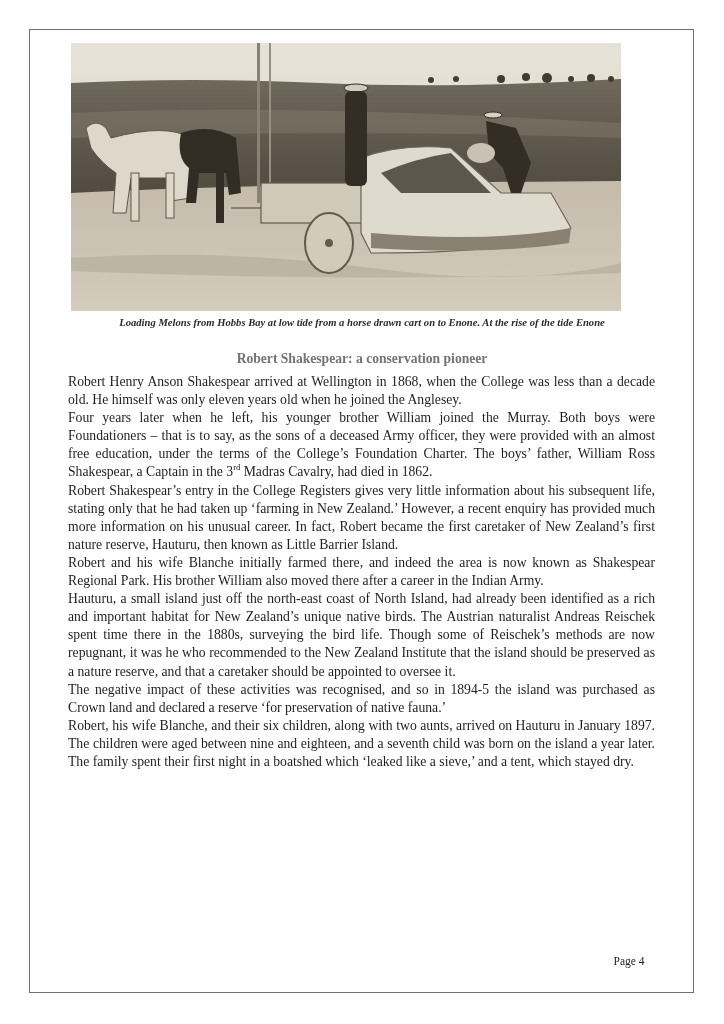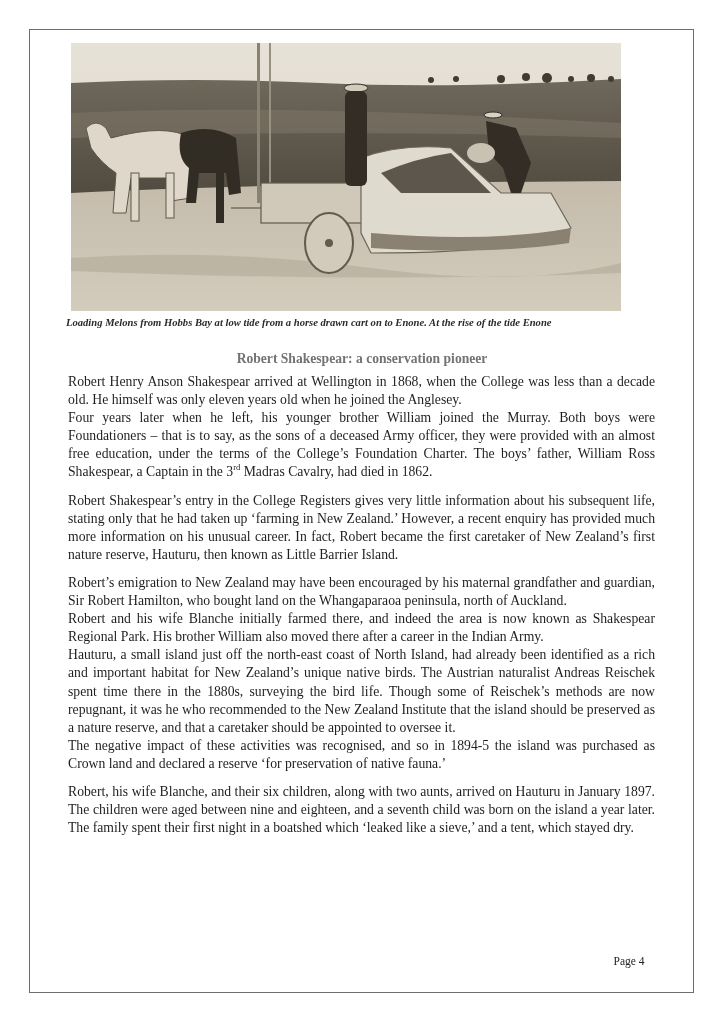--- a/index.html
+++ b/index.html
@@ -9,34 +9,34 @@
     border: 1px solid #6e6e6e; box-sizing: border-box;
   }
   .photo {
     position: absolute; left: 71px; top: 43px; width: 550px; height: 268px;
     overflow: hidden; background: #d8d2c6;
   }
   .photo svg { display: block; width: 100%; height: 100%; }
   .caption {
     position: absolute; left: 66px; top: 316px; width: 592px;
     font-family: "Liberation Serif", serif; font-style: italic; font-weight: bold;
-    font-size: 10.6px; line-height: 14px; color: #2a2a2a;
+    font-size: 10.6px; line-height: 14px; text-align: center; color: #2a2a2a;
   }
   .heading {
     position: absolute; left: 66px; top: 350px; width: 592px;
     font-family: "Liberation Serif", serif; font-weight: bold;
     font-size: 13.6px; line-height: 18px; text-align: center; color: #737373;
   }
   .body {
     position: absolute; left: 68px; top: 373px; width: 587px;
     font-family: "Liberation Serif", serif; font-size: 13.7px; line-height: 18.1px;
     color: #1e1e1e; text-align: justify;
   }
   .body p { margin: 0; font-family: Liberation Serif, serif; }
-  .body p.gap { margin-top: 10px; }
+  .body p.gap { }
   .body sup { font-size: 8.5px; line-height: 0; vertical-align: super; }
   .page-number {
     position: absolute; left: 600px; top: 955px; width: 58px; text-align: center;
     font-family: "Liberation Serif", serif; font-size: 11.5px; color: #222;
   }
 </style>
 </head>
 <body>
 
 <div class="page-frame"></div>
@@ -120,20 +120,19 @@
 <div class="caption">
   <div>Loading Melons from Hobbs Bay at low tide from a horse drawn cart on to Enone. At the rise of the tide Enone</div>
 </div>
 
 <div class="heading">Robert Shakespear: a conservation pioneer</div>
 
 <div class="body">
   <p>Robert Henry Anson Shakespear arrived at Wellington in 1868, when the College was less than a decade old. He himself was only eleven years old when he joined the Anglesey.</p>
   <p><span>Four years later when he left, his younger brother William joined the Murray. Both boys were Foundationers – that is to say, as the sons of a deceased Army officer, they were provided with an almost free education, under the terms of the College’s Foundation Charter. The boys’ father, William Ross Shakespear, a Captain in the 3</span><sup>rd</sup><span> Madras Cavalry, had died in 1862.</span></p>
   <p class="gap">Robert Shakespear’s entry in the College Registers gives very little information about his subsequent life, stating only that he had taken up ‘farming in New Zealand.’ However, a recent enquiry has provided much more information on his unusual career. In fact, Robert became the first caretaker of New Zealand’s first nature reserve, Hauturu, then known as Little Barrier Island.</p>
-  <p class="gap">Robert’s emigration to New Zealand may have been encouraged by his maternal grandfather and guardian, Sir Robert Hamilton, who bought land on the Whangaparaoa peninsula, north of Auckland.</p>
   <p>Robert and his wife Blanche initially farmed there, and indeed the area is now known as Shakespear Regional Park. His brother William also moved there after a career in the Indian Army.</p>
   <p>Hauturu, a small island just off the north-east coast of North Island, had already been identified as a rich and important habitat for New Zealand’s unique native birds. The Austrian naturalist Andreas Reischek spent time there in the 1880s, surveying the bird life. Though some of Reischek’s methods are now repugnant, it was he who recommended to the New Zealand Institute that the island should be preserved as a nature reserve, and that a caretaker should be appointed to oversee it.</p>
   <p>The negative impact of these activities was recognised, and so in 1894-5 the island was purchased as Crown land and declared a reserve ‘for preservation of native fauna.’</p>
   <p class="gap">Robert, his wife Blanche, and their six children, along with two aunts, arrived on Hauturu in January 1897. The children were aged between nine and eighteen, and a seventh child was born on the island a year later. The family spent their first night in a boatshed which ‘leaked like a sieve,’ and a tent, which stayed dry.</p>
 </div>
 
 <div class="page-number">Page 4</div>
 
 </body></html>

